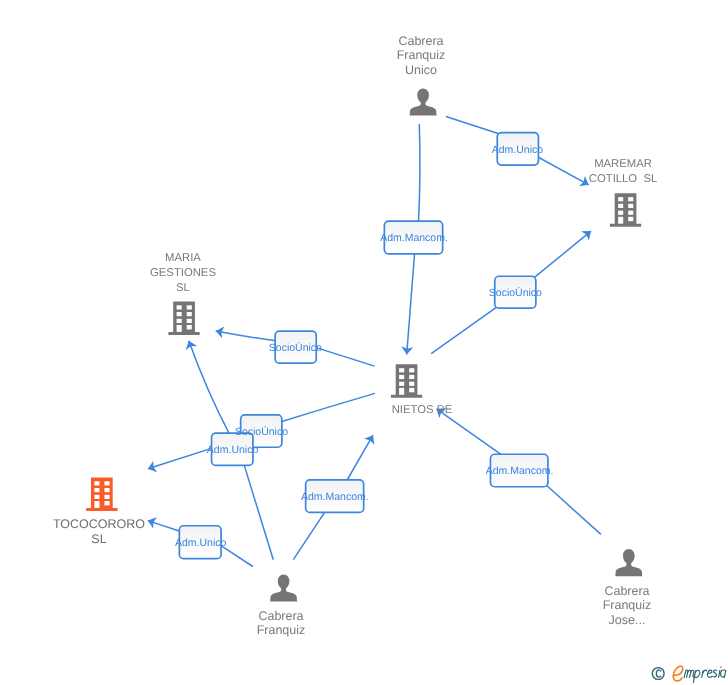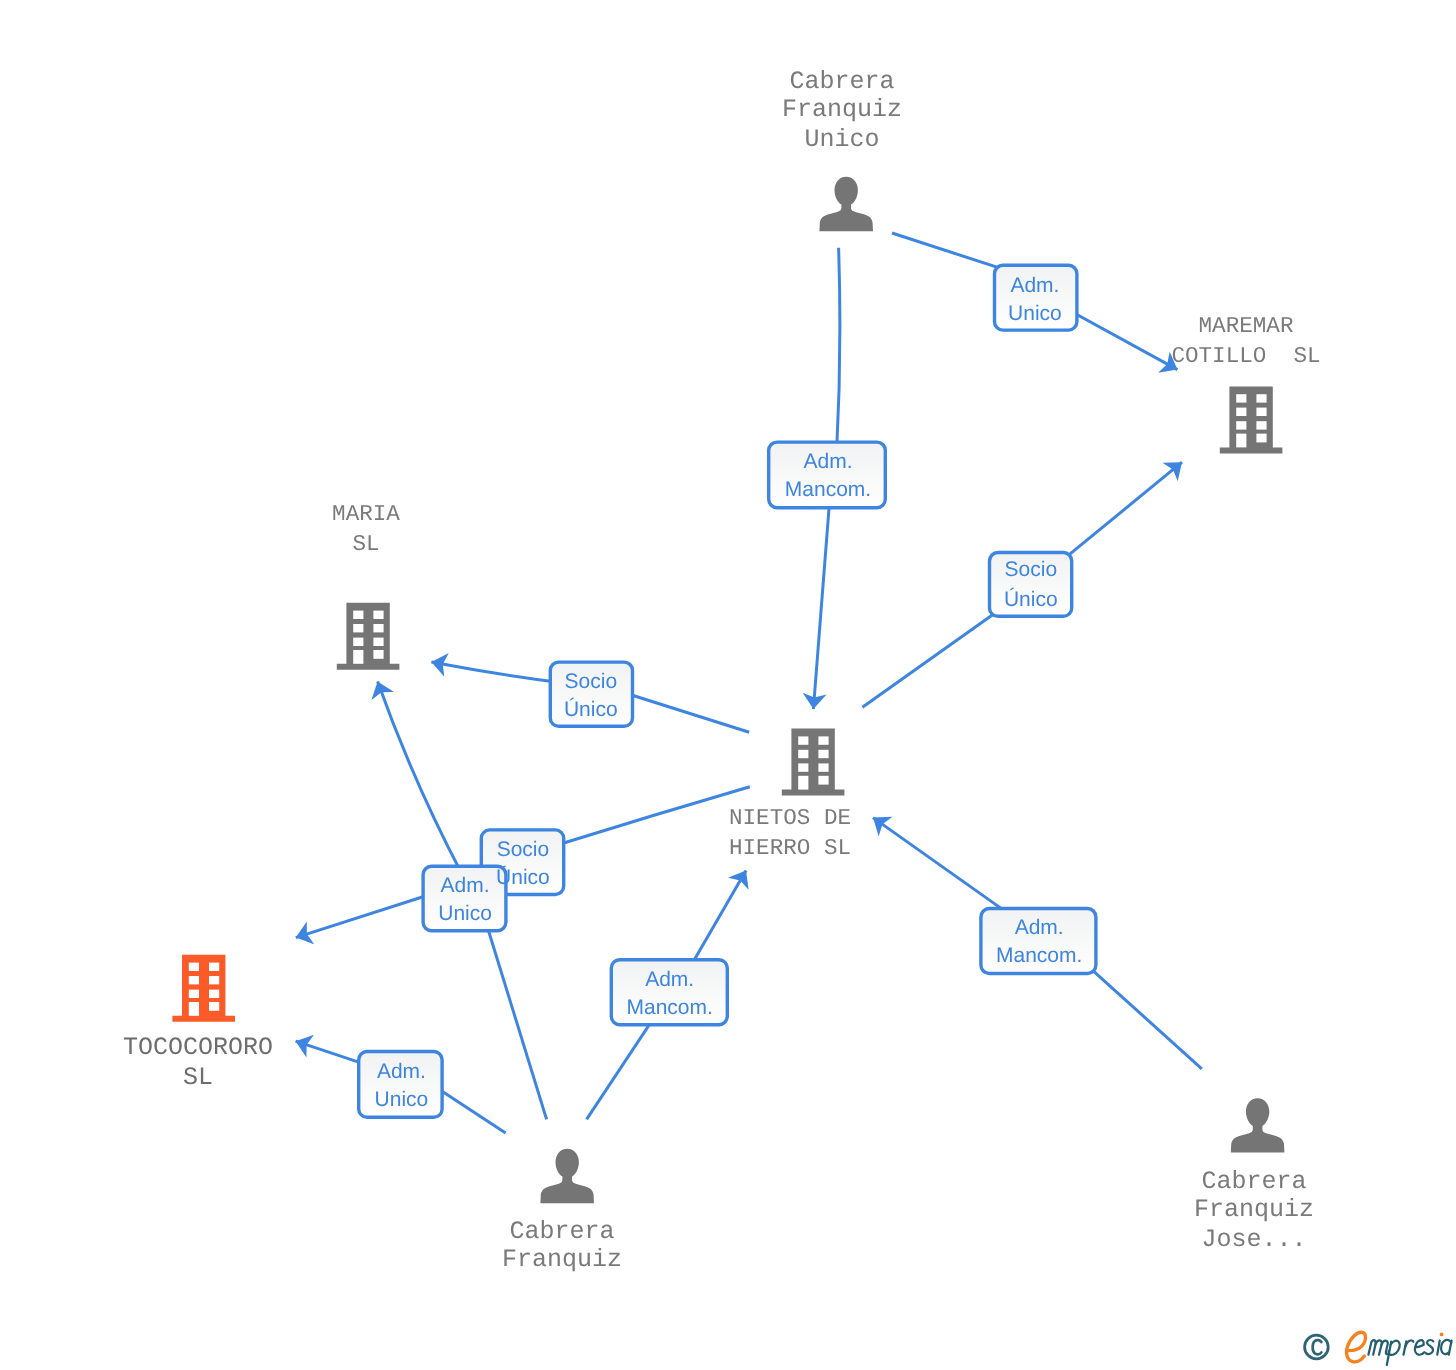--- a/index.html
+++ b/index.html
@@ -2,27 +2,27 @@
 <html><head>
 <meta charset="utf-8">
 <title>Empresia network graph</title>
 <style>
 html,body{margin:0;padding:0;background:#ffffff;}
 body{width:728px;height:685px;position:relative;overflow:hidden;opacity:0.9999;
      font-family:"Liberation Sans",sans-serif;-webkit-font-smoothing:antialiased;text-rendering:geometricPrecision;}
 #canvas{position:absolute;left:0;top:0;width:728px;height:685px;}
 .edge-path{fill:none;stroke-linecap:butt;}
 .node-label{position:absolute;text-align:center;color:#7a7a7a;white-space:pre;
-     will-change:transform;transform:translateZ(0);font-family:Liberation Mono, monospace;}
+     will-change:transform;transform:translateZ(0);}
 .node-label.company{font-size:11.3px;line-height:15px;}
 .node-label.person{font-size:12.5px;line-height:14.4px;}
 .node-label.focus{font-size:12.5px;line-height:15px;color:#6e6e6e;}
 .rel-label{position:absolute;box-sizing:border-box;will-change:transform;transform:translateZ(0);
      color:#3d85e0;font-size:10.5px;line-height:14.6px;text-align:center;padding-top:2.4px;
-     display:flex;flex-direction:column;justify-content:center;align-items:center;}
+     display:flex;flex-direction:row;justify-content:center;align-items:center;}
 .rel-label span{display:block;white-space:pre;}
 #footer{position:absolute;left:651px;top:663px;}
 </style>
 </head>
 <body>
 
 <svg id="canvas" viewBox="0 0 728 685" xmlns="http://www.w3.org/2000/svg">
     <defs>
       <marker id="arrow" markerWidth="13" markerHeight="13" refX="7.8" refY="6.1" orient="auto" markerUnits="userSpaceOnUse">
         <path d="M 0.1 0.1 L 7.8 6.1 L 0.1 12.1 L 2.0 6.1 Z" fill="#3d85e0"></path>
@@ -145,22 +145,22 @@
     <path d="M 73.5 6.9 L 72.1 14.8"></path>
     <path d="M 80.2 6.8 L 78.6 14.8"></path>
     <path d="M 80.0 8.0 C 79.5 6.6 77.7 6.0 76.2 6.9 C 74.5 7.9 73.7 11.0 74.7 13.1 C 75.5 14.7 77.3 14.9 78.5 13.6"></path>
   </g>
   <circle cx="69.8" cy="4.2" r="0.95" fill="#f5821f"></circle>
 </svg>
 </div>
 
 <div class="node-label person" style="left: 270.6px; top: 33.7px; width: 300px;"><div>Cabrera</div><div>Franquiz</div><div>Unico</div></div>
 <div class="node-label company" style="left: 473.3px; top: 156.5px; width: 300px;"><div>MAREMAR</div><div>COTILLO  SL</div></div>
-<div class="node-label company" style="left: 32.7px; top: 250.7px; width: 300px;"><div>MARIA</div><div>SL</div></div>
-<div class="node-label company" style="left: 245px; top: 402.6px; width: 300px;"><div>NIETOS DE</div><div>HIERRO SL</div></div>
+<div class="node-label company" style="left: 32.7px; top: 250.7px; width: 300px;"><div>MARIA</div><div>GESTIONES</div><div>SL</div></div>
+<div class="node-label company" style="left: 272px; top: 402.6px; width: 300px;"><div>NIETOS DE</div></div>
 <div class="node-label focus" style="left: -50.6px; top: 516.7px; width: 300px;"><div>TOCOCORORO</div><div>SL</div></div>
 <div class="node-label person" style="left: 131.2px; top: 609.3px; width: 300px;"><div>Cabrera</div><div>Franquiz</div></div>
 <div class="node-label person" style="left: 476.7px; top: 584px; width: 300px;"><div>Cabrera</div><div>Franquiz</div><div>Jose...</div></div>
 <div class="rel-label" style="left: 496.4px; top: 131.8px; width: 42.9px; height: 34.1px;">
     <span>Adm.</span>
     <span>Unico</span>
   </div>
 <div class="rel-label" style="left: 383.5px; top: 220.2px; width: 60px; height: 34.5px;">
     <span>Adm.</span>
     <span>Mancom.</span>

